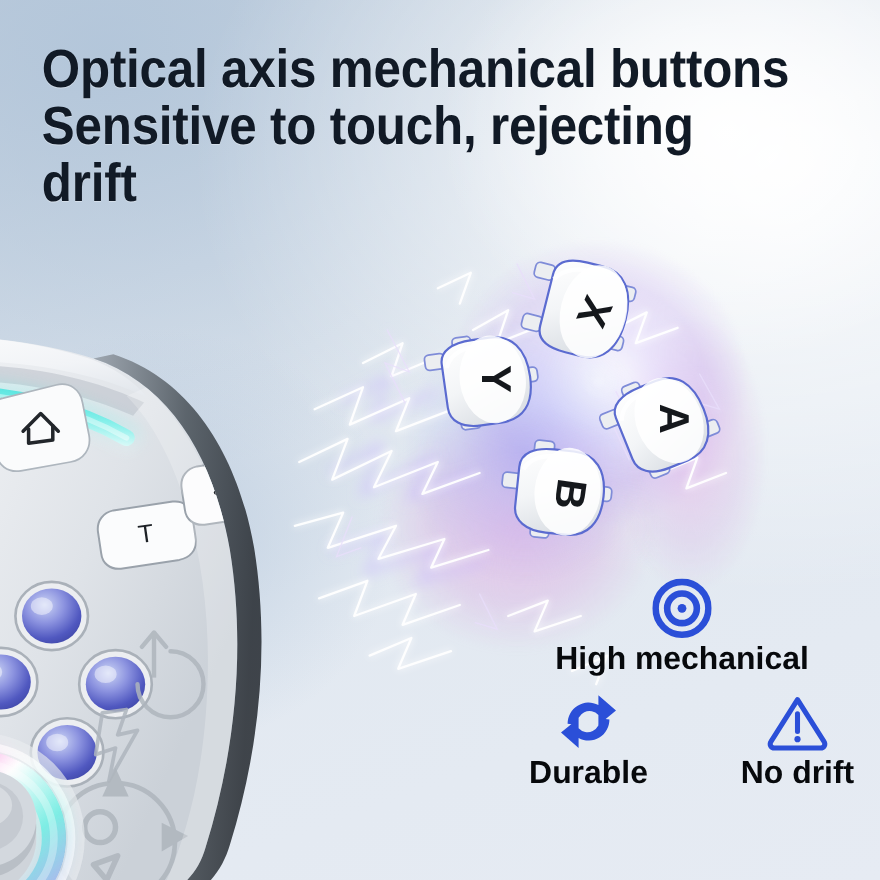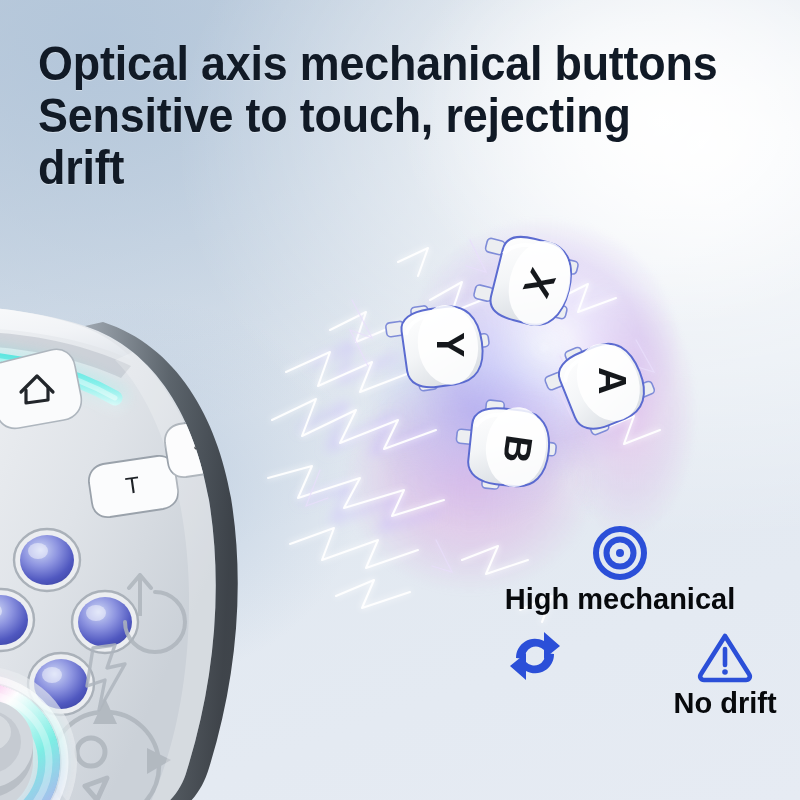--- a/index.html
+++ b/index.html
@@ -430,20 +430,21 @@
       <span class="flabel">High mechanical</span>
     </div>
 
     <div class="feat feat-durable">
       <svg class="ficon" width="58" height="56" viewBox="0 0 58 56">
         <path d="M10,30 A19,19 0 0 1 38,13 L38,4 L54,18 L38,31 L38,22
                  A11,11 0 0 0 19,31 Z" fill="#2b4fd8"></path>
         <path d="M48,26 A19,19 0 0 1 20,43 L20,52 L4,38 L20,25 L20,34
                  A11,11 0 0 0 39,25 Z" fill="#2b4fd8"></path>
       </svg>
+      <span class="flabel">Durable</span>
     </div>
 
     <div class="feat feat-nodrift">
       <svg class="ficon" width="62" height="56" viewBox="0 0 62 56">
         <path d="M31,8 L55,46 C57,49 55,52 52,52 L10,52 C7,52 5,49 7,46 Z" fill="none" stroke="#2b4fd8" stroke-width="4.6" stroke-linejoin="round"></path>
         <path d="M31,21 L31,37" stroke="#2b4fd8" stroke-width="4.6" stroke-linecap="round"></path>
         <circle cx="31" cy="44" r="2.8" fill="#2b4fd8"></circle>
       </svg>
       <span class="flabel">No drift</span>
     </div>

